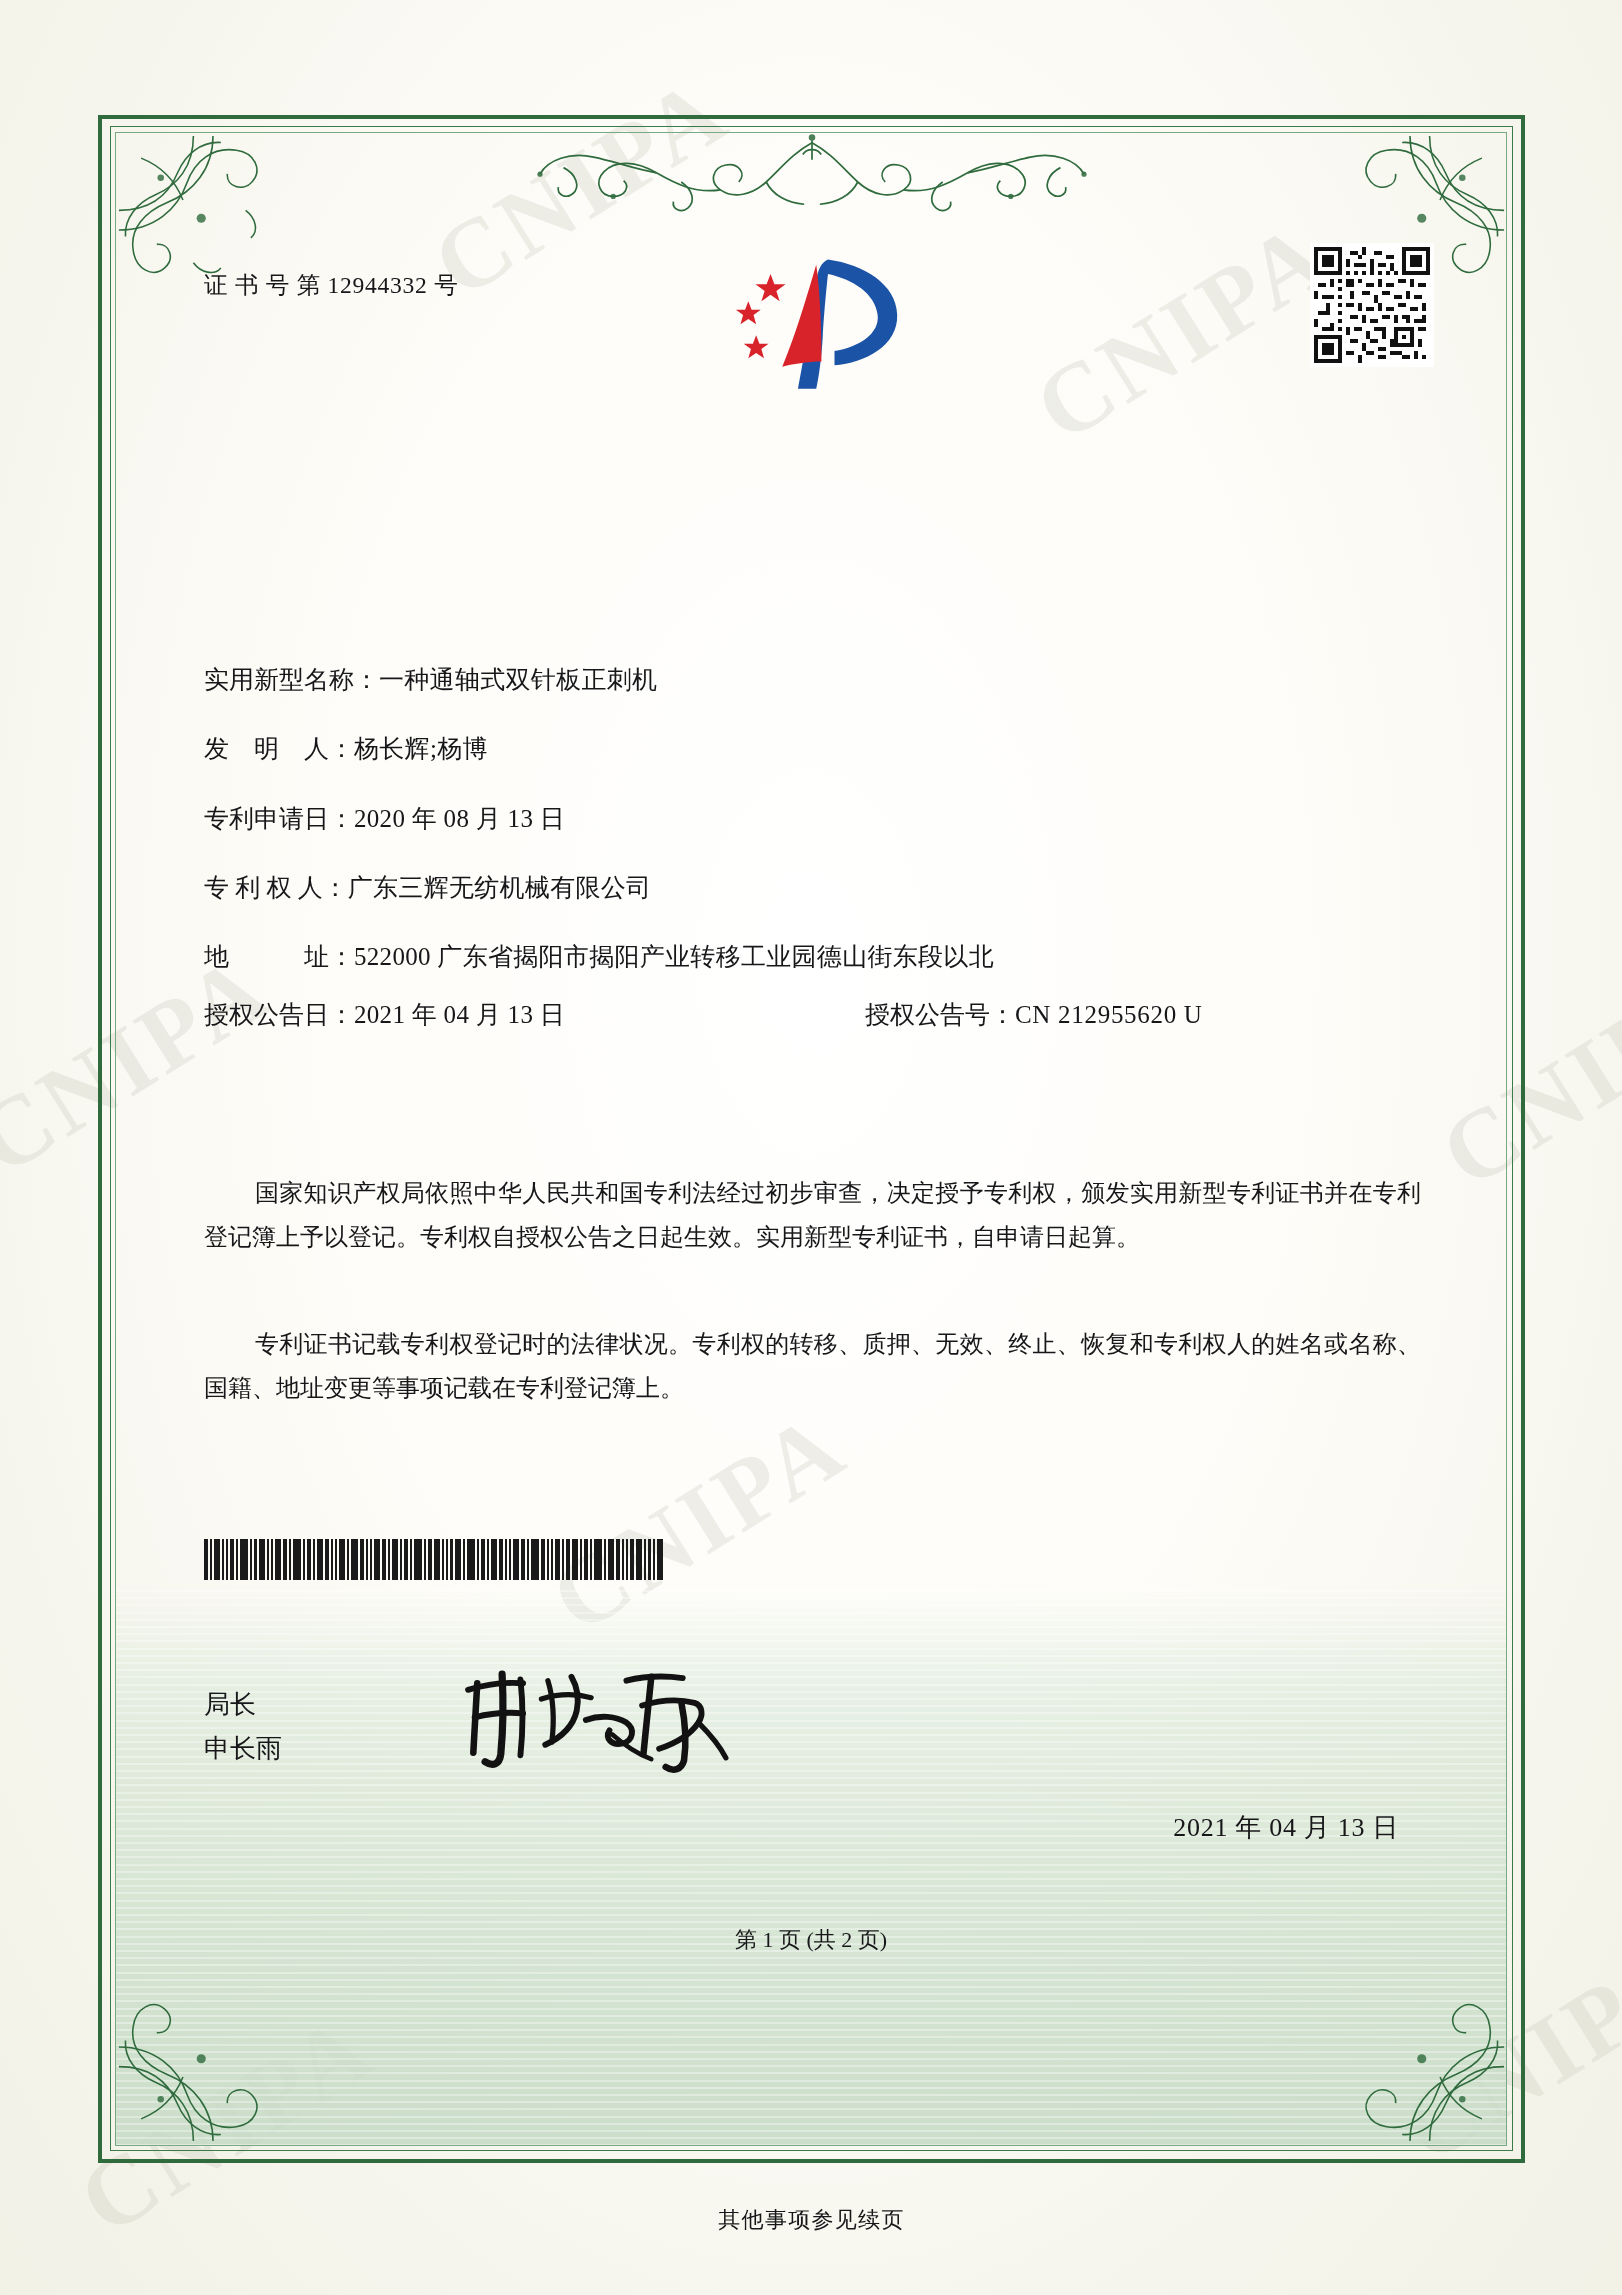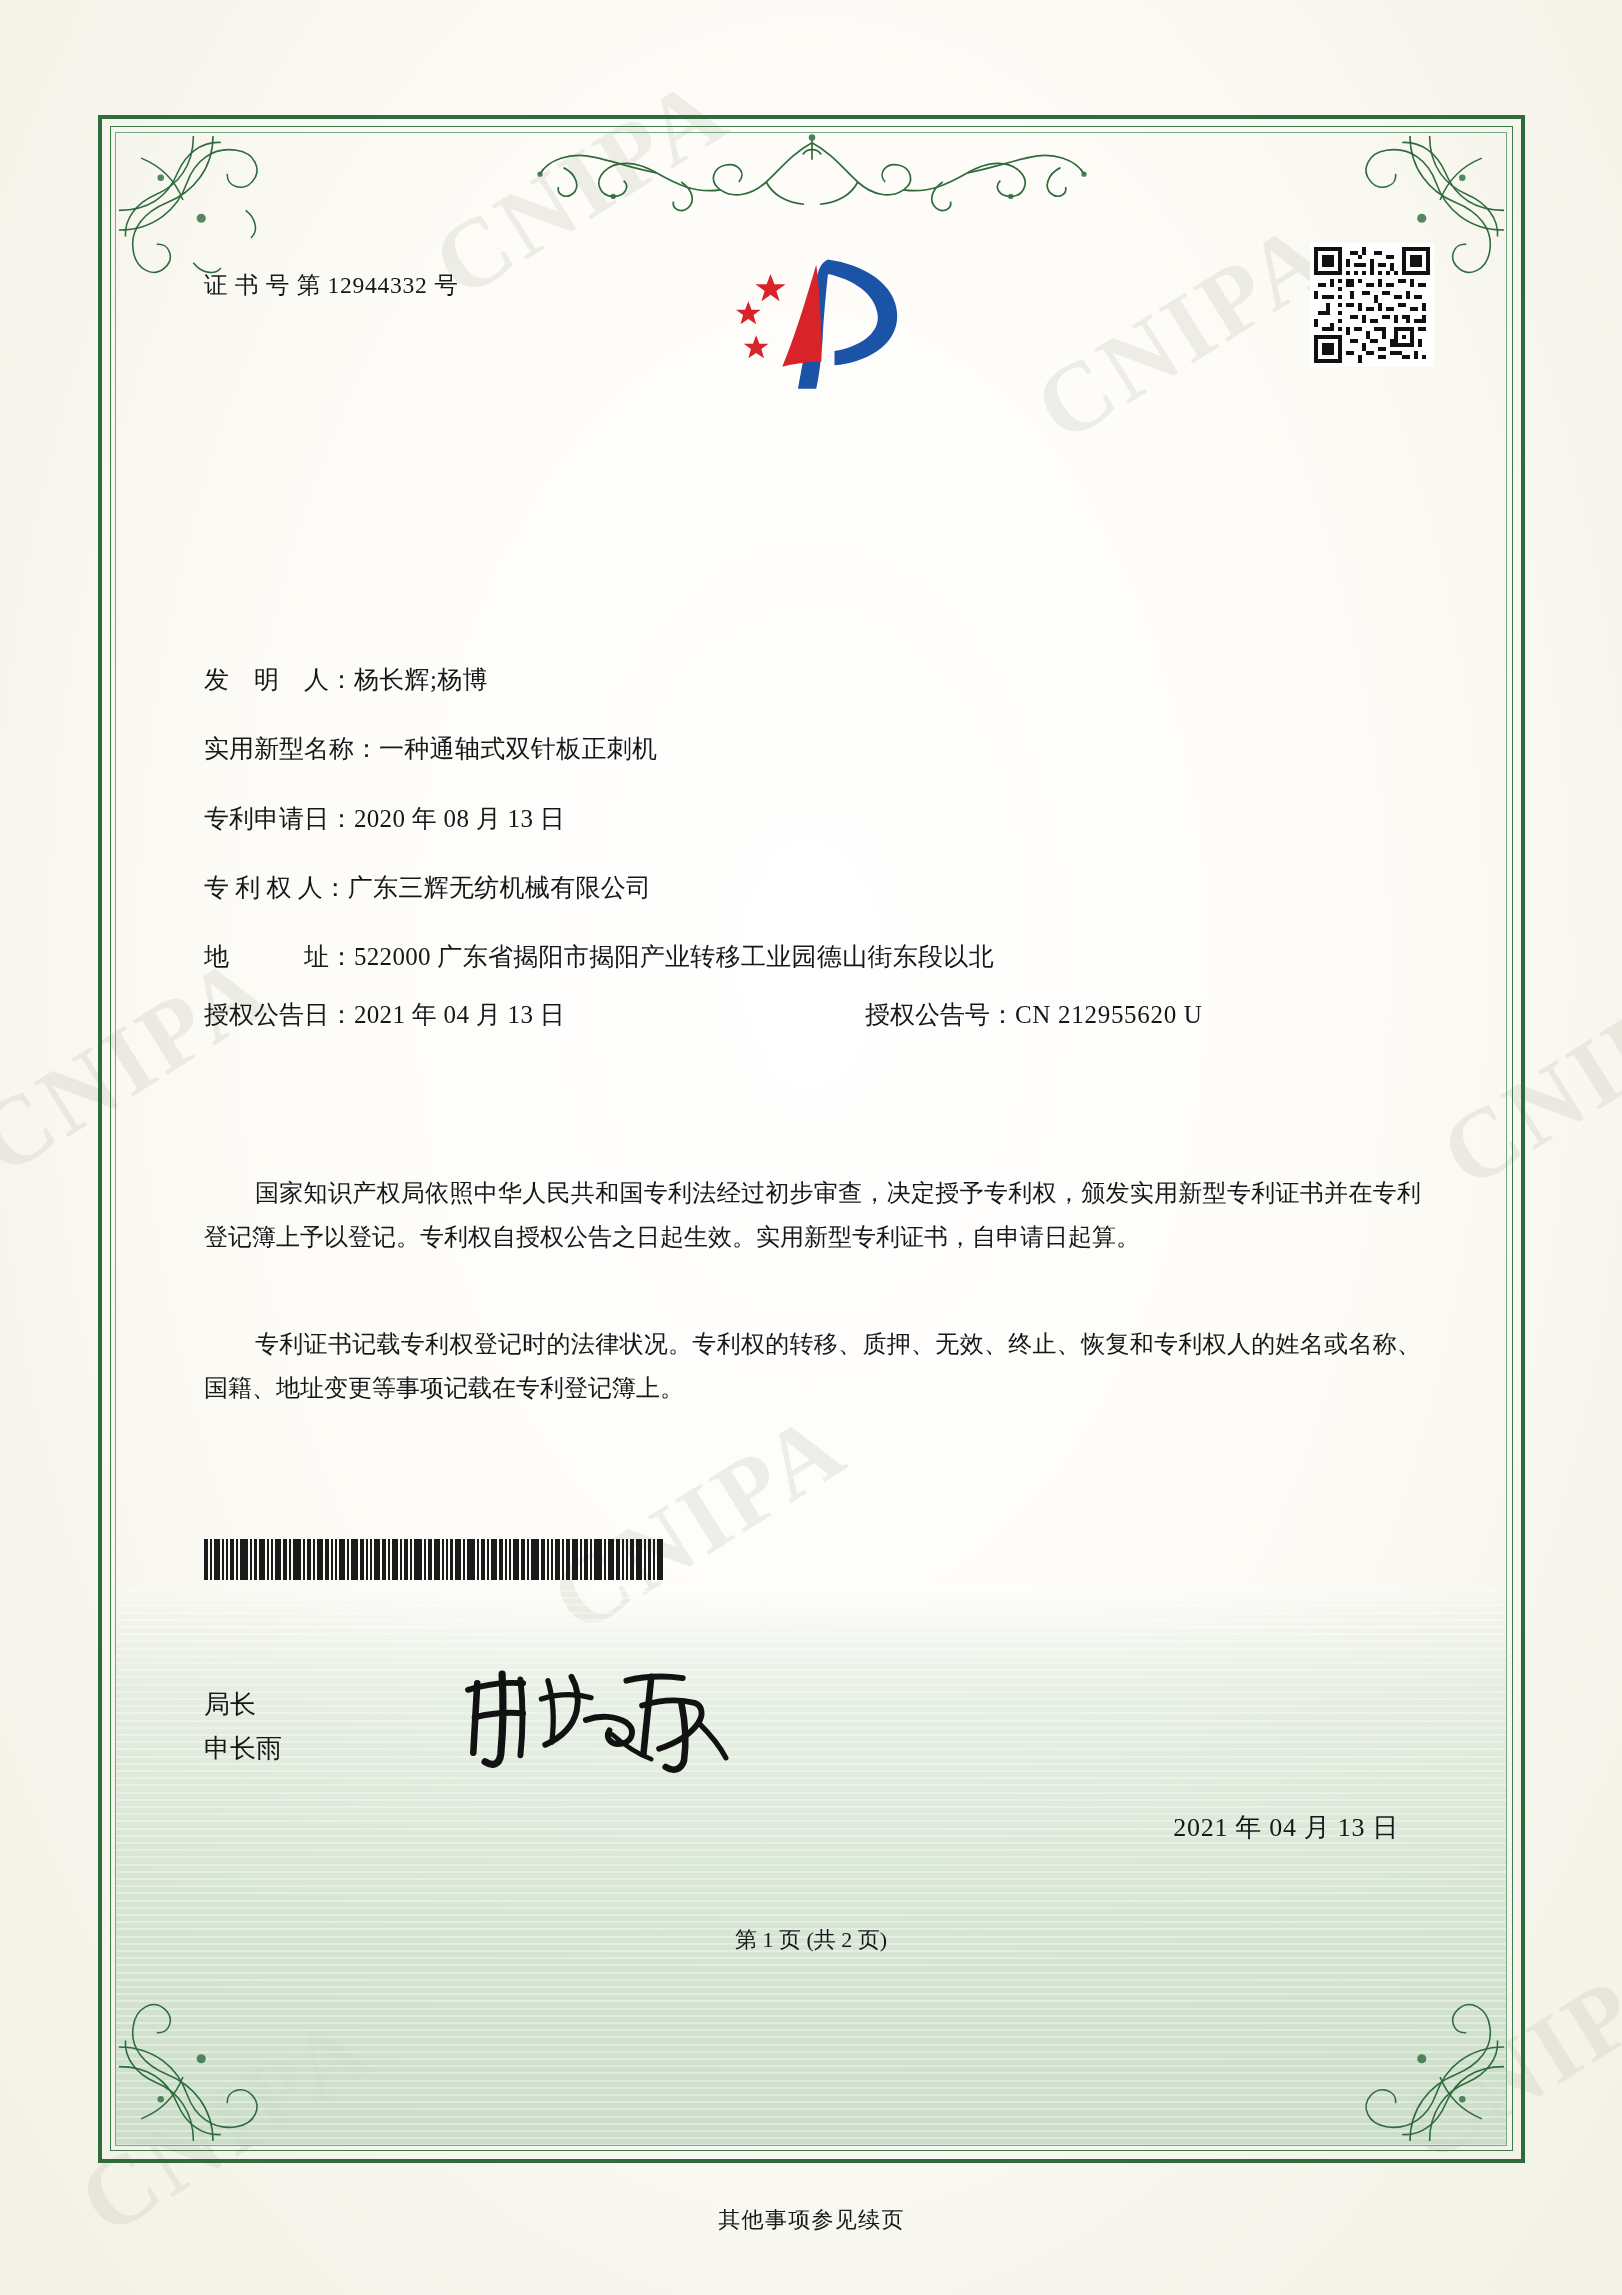--- a/index.html
+++ b/index.html
@@ -513,26 +513,26 @@
           <polygon points="108,36 114,52 131,52 117,62 122,78 108,68 94,78 99,62 85,52 102,52"></polygon>
           <polygon points="74,78 79,91 93,91 82,99 86,113 74,105 62,113 66,99 55,91 69,91"></polygon>
           <polygon points="86,130 91,143 105,143 94,151 98,165 86,157 74,165 78,151 67,143 81,143"></polygon>
         </g>
       </g>
     </svg>
 
 
     <div class="fields">
       <div class="field-row">
+        <span class="f-label">实用新型名称：</span>
+        <span class="f-value">一种通轴式双针板正刺机</span>
+      </div>
+      <div class="field-row">
         <span class="f-label">发　明　人：</span>
         <span class="f-value">杨长辉;杨博</span>
-      </div>
-      <div class="field-row">
-        <span class="f-label">实用新型名称：</span>
-        <span class="f-value">一种通轴式双针板正刺机</span>
       </div>
       <div class="field-row">
         <span class="f-label">专利申请日：</span>
         <span class="f-value">2020 年 08 月 13 日</span>
       </div>
       <div class="field-row">
         <span class="f-label">专 利 权 人：</span>
         <span class="f-value">广东三辉无纺机械有限公司</span>
       </div>
       <div class="field-row" style="margin-bottom:22px;">

